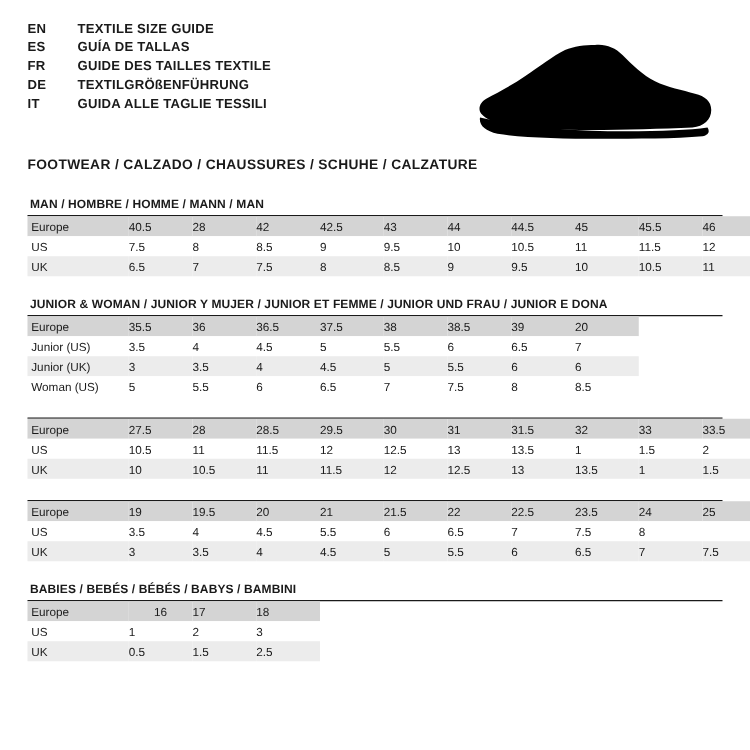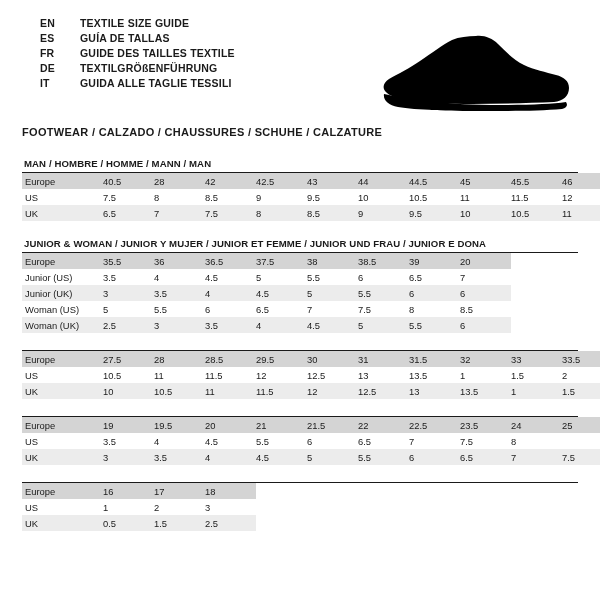--- a/index.html
+++ b/index.html
@@ -24,21 +24,20 @@
   }
 
   
   .header {
     display: flex;
     align-items: flex-start;
     justify-content: space-between;
   }
   .lang-table {
     border-collapse: collapse;
-    margin-left: 18px;
   }
   .lang-table td {
     font-size: 10.5px;
     line-height: 15px;
     padding: 0;
     vertical-align: top;
     white-space: nowrap;
   }
   .lang-code {
     width: 40px;
@@ -234,31 +233,20 @@
             <tr class="plain">
               <td class="lbl" style="width: 78px; min-width: 78px;">Woman (US)</td>
               <td style="width: 51px; min-width: 51px;">5</td>
               <td style="width: 51px; min-width: 51px;">5.5</td>
               <td style="width: 51px; min-width: 51px;">6</td>
               <td style="width: 51px; min-width: 51px;">6.5</td>
               <td style="width: 51px; min-width: 51px;">7</td>
               <td style="width: 51px; min-width: 51px;">7.5</td>
               <td style="width: 51px; min-width: 51px;">8</td>
               <td style="width: 51px; min-width: 51px;">8.5</td>
-            </tr>
-            <tr class="alt">
-              <td class="lbl" style="width: 78px; min-width: 78px;">Woman (UK)</td>
-              <td style="width: 51px; min-width: 51px;">2.5</td>
-              <td style="width: 51px; min-width: 51px;">3</td>
-              <td style="width: 51px; min-width: 51px;">3.5</td>
-              <td style="width: 51px; min-width: 51px;">4</td>
-              <td style="width: 51px; min-width: 51px;">4.5</td>
-              <td style="width: 51px; min-width: 51px;">5</td>
-              <td style="width: 51px; min-width: 51px;">5.5</td>
-              <td style="width: 51px; min-width: 51px;">6</td>
             </tr>
           </tbody>
         </table>
       </div>
       <div class="section tight">
         <div class="rule"></div>
         <table class="size">
           <tbody>
             <tr class="shaded">
               <td class="lbl" style="width: 78px; min-width: 78px;">Europe</td>
@@ -342,26 +330,27 @@
               <td style="width: 51px; min-width: 51px;">5.5</td>
               <td style="width: 51px; min-width: 51px;">6</td>
               <td style="width: 51px; min-width: 51px;">6.5</td>
               <td style="width: 51px; min-width: 51px;">7</td>
               <td style="width: 51px; min-width: 51px;">7.5</td>
             </tr>
           </tbody>
         </table>
       </div>
       <div class="section tight">
-        <div class="rule"></div>
-        <table class="size">
-          <tbody>
-            <tr class="shaded">
-              <td class="lbl" style="width: 78px; min-width: 78px;">Europe</td>
-              <td style="width: 51px; min-width: 51px;">16</td>
+        <div class="section-title">BABIES / BEBÉS / BÉBÉS / BABYS / BAMBINI</div>
+        <div class="rule"></div>
+        <table class="size">
+          <tbody>
+            <tr class="shaded">
+              <td class="lbl" style="width: 78px; min-width: 78px;">Europe</td>
+              <td style="width: 51px; min-width: 51px; text-align: center;">16</td>
               <td style="width: 51px; min-width: 51px;">17</td>
               <td style="width: 51px; min-width: 51px;">18</td>
             </tr>
             <tr class="plain">
               <td class="lbl" style="width: 78px; min-width: 78px;">US</td>
               <td style="width: 51px; min-width: 51px;">1</td>
               <td style="width: 51px; min-width: 51px;">2</td>
               <td style="width: 51px; min-width: 51px;">3</td>
             </tr>
             <tr class="alt">

